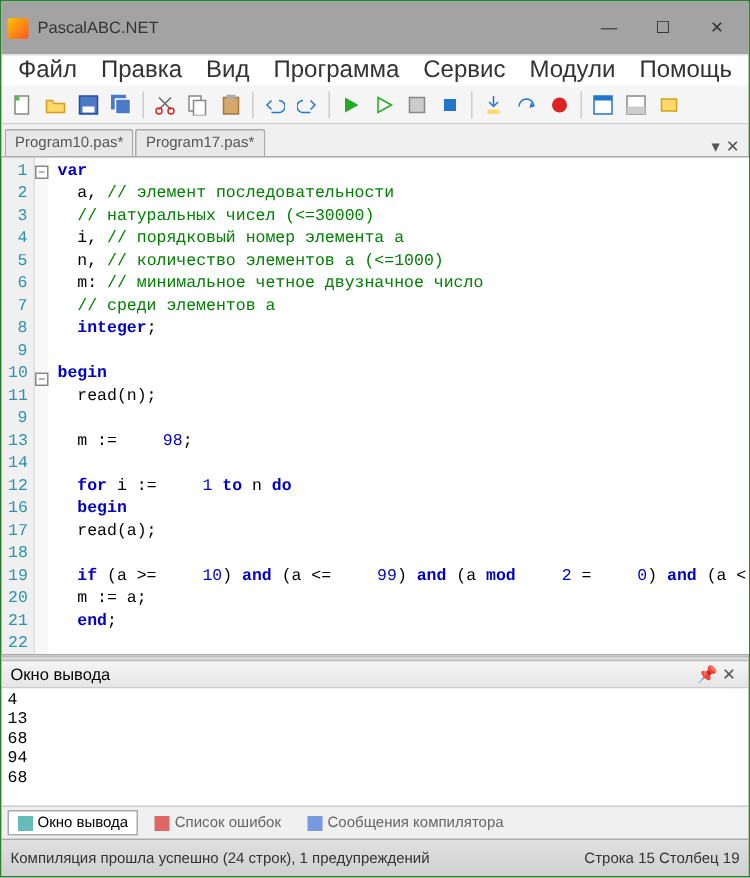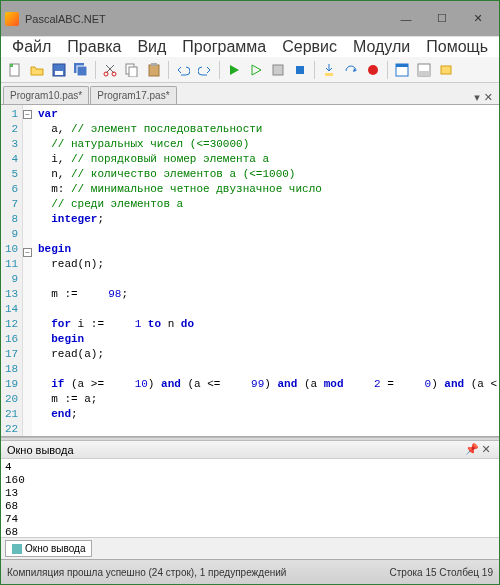--- a/index.html
+++ b/index.html
@@ -247,31 +247,38 @@
 <div class="splitter"></div>
 
 <div class="output-header">
   <span>Окно вывода</span>
   <span class="spacer"></span>
   <span class="pin">📌</span>
   <span class="xclose">✕</span>
 </div>
 <div class="output-body" id="outputbody">
     <div>4</div>
-    <div>160</div>
     <div>13</div>
     <div>68</div>
-    <div>74</div>
+    <div>94</div>
     <div>68</div>
   </div>
 
 <div class="bottom-tabs" id="btabs">
     <div class="btab active">
       <div class="bicon" style="background: rgb(102, 187, 187);"></div>
       <span>Окно вывода</span>
     </div>
+    <div class="btab">
+      <div class="bicon" style="background: rgb(221, 102, 102);"></div>
+      <span>Список ошибок</span>
+    </div>
+    <div class="btab">
+      <div class="bicon" style="background: rgb(119, 153, 221);"></div>
+      <span>Сообщения компилятора</span>
+    </div>
   </div>
 
 <div class="statusbar">
   <span>Компиляция прошла успешно (24 строк), 1 предупреждений</span>
   <span class="spacer"></span>
   <span>Строка  15 Столбец  19</span>
 </div>
 
 </body></html>

